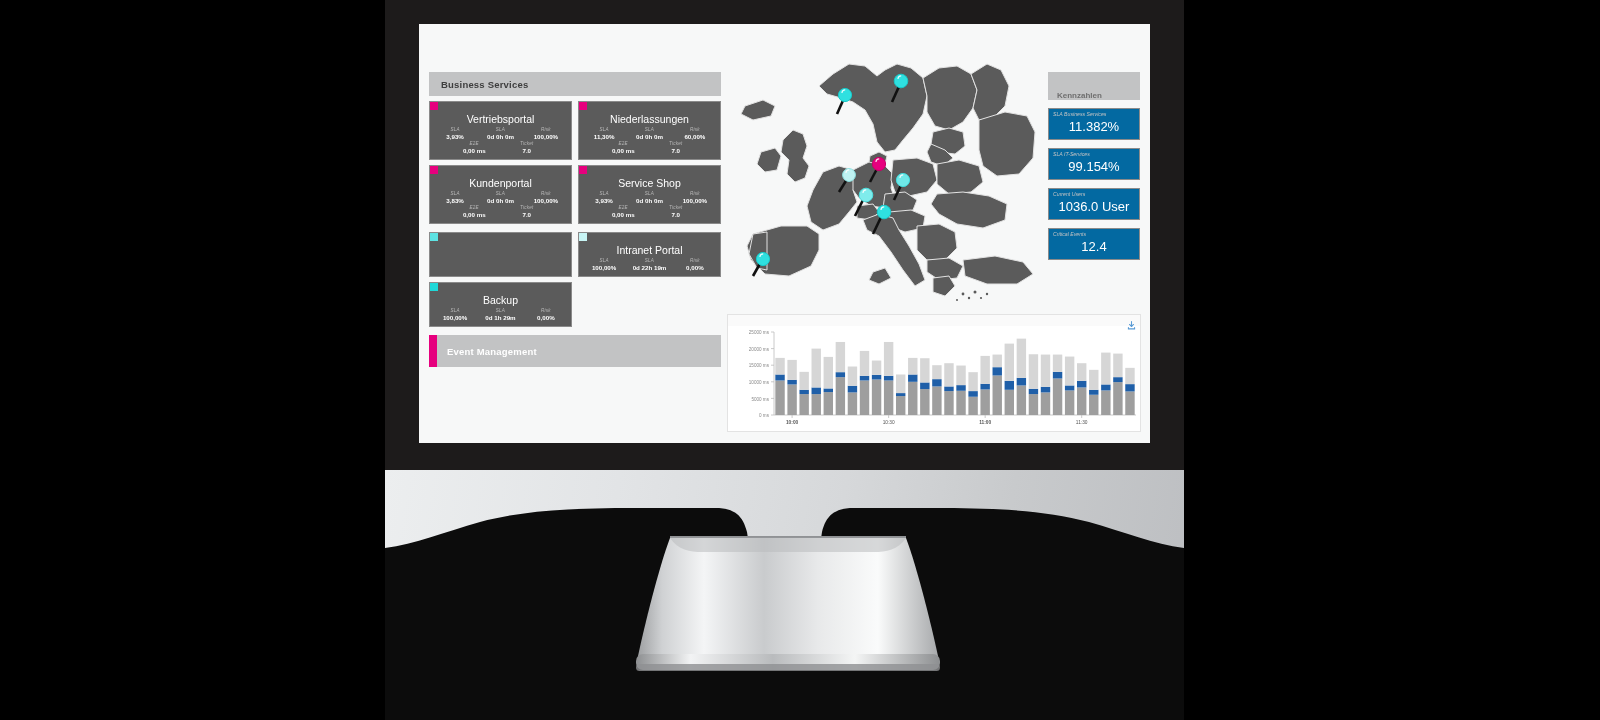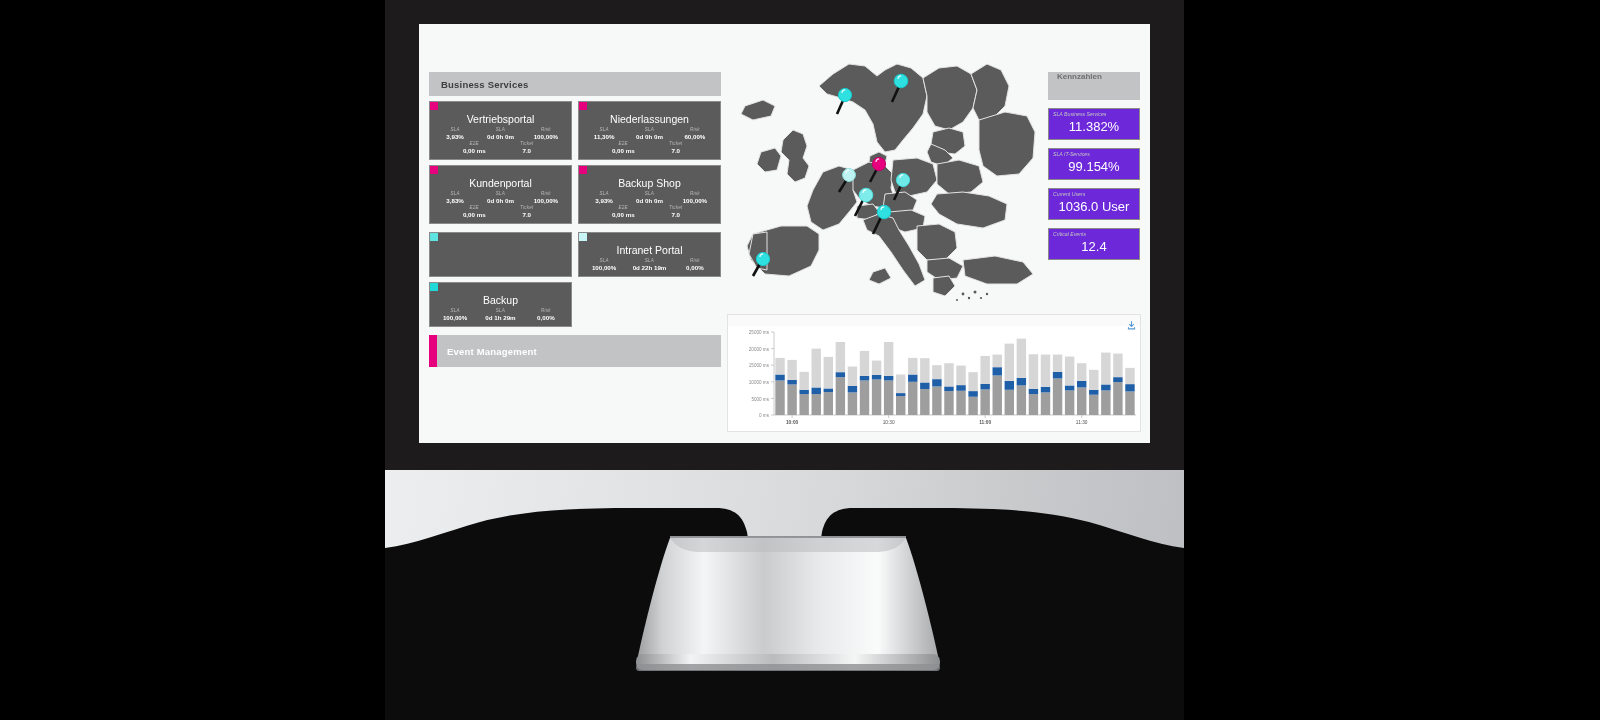--- a/index.html
+++ b/index.html
@@ -47,24 +47,24 @@
   .acc-cyan{background:#5ee3e3;}
   .acc-cyan-pale{background:#c8f5f5;}
   .acc-cyan-bright{background:#1fd8d8;}
 
   
   #map-panel{position:absolute;left:308px;top:30px;width:310px;height:252px;}
   #map-panel svg{display:block;}
 
   
   #kpi-col{position:absolute;right:10px;top:48px;width:92px;}
-  #kpi-header{height:28px;background:#c2c3c4;display:flex;align-items:flex-start;
+  #kpi-header{height:28px;background:#c2c3c4;display:flex;align-items:flex-end;
       padding-left:9px;box-sizing:border-box;margin-bottom:8px;}
   #kpi-header span{font-size:8px;font-weight:bold;color:#6f6f6f;}
-  .kpi-card{background:#6d28d9;border:1px solid #8a8a8a;padding:2px 4px 4px 4px;
+  .kpi-card{background:#0369a1;border:1px solid #8a8a8a;padding:2px 4px 4px 4px;
       box-sizing:border-box;margin-bottom:8px;}
   .kpi-label{font-size:5.2px;color:#c3c3c3;font-style:italic;line-height:7px;}
   .kpi-value{font-size:13px;color:#ffffff;text-align:center;line-height:17px;white-space:nowrap;}
 
   
   #chart-panel{position:absolute;left:308px;top:290px;width:414px;height:118px;
       background:#ffffff;border:1px solid #e3e3e3;box-sizing:border-box;}
   #chart-toolbar{height:11px;position:relative;background:#fafafa;}
   #download-icon{position:absolute;right:4px;top:1px;}
   #chart-area{position:absolute;left:0;right:0;top:11px;bottom:0;}
@@ -221,21 +221,21 @@
               <div class="m-label">Ticket</div>
               <div class="m-value">7.0</div>
             </div>
           </div>
         </div>
       </div>
 
       <div class="svc-card">
         <div class="svc-accent acc-magenta"></div>
         <div class="svc-body">
-          <div class="svc-title">Backup Shop</div>
+          <div class="svc-title">Service Shop</div>
           <div class="metric-row">
             <div class="metric">
               <div class="m-label">SLA</div>
               <div class="m-value">3,93%</div>
             </div>
             <div class="metric wide">
               <div class="m-label">SLA</div>
               <div class="m-value">0d 0h 0m</div>
             </div>
             <div class="metric">

